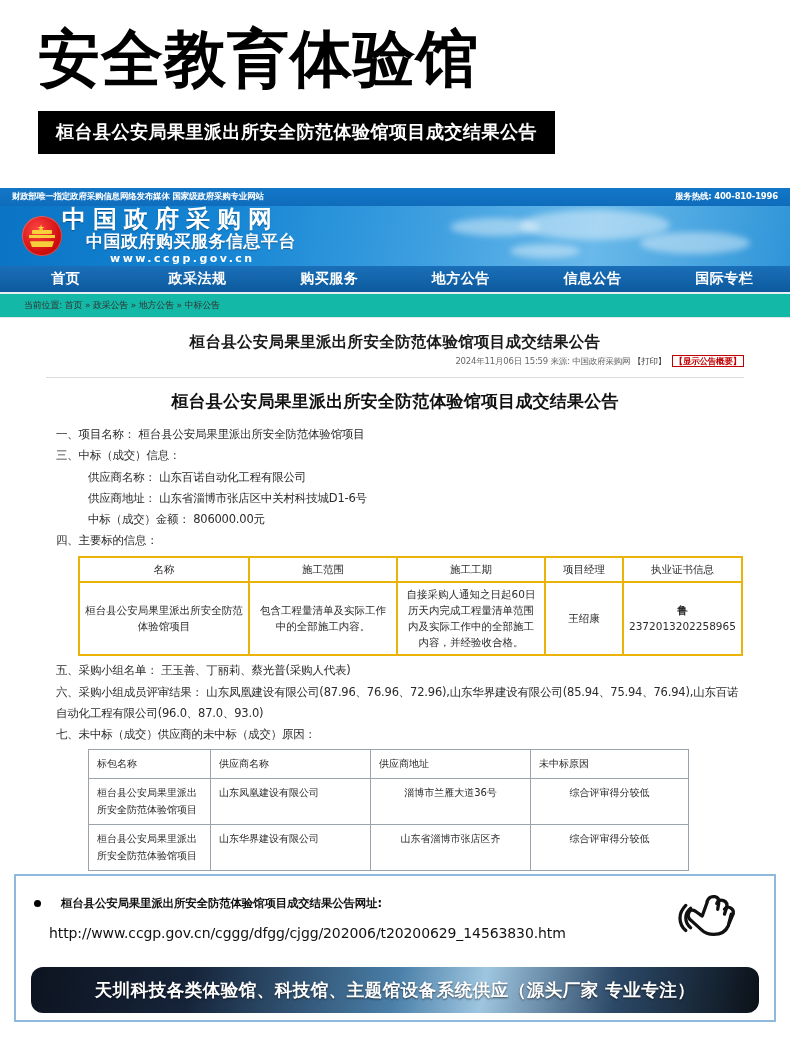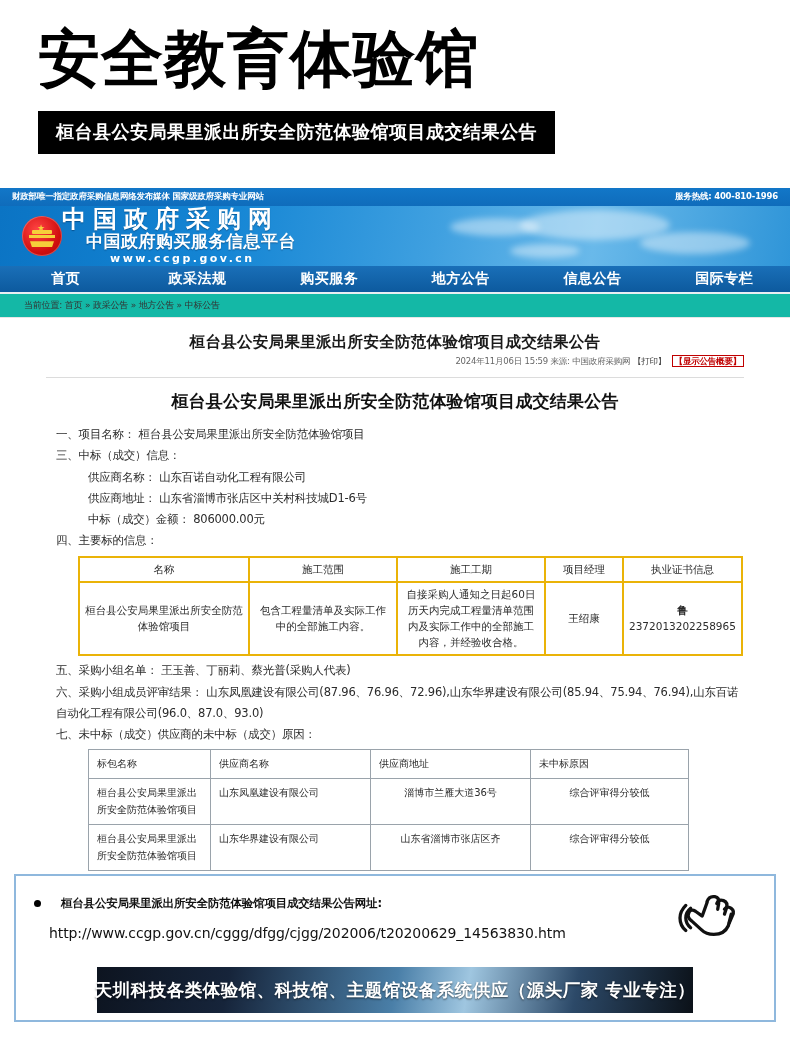--- a/index.html
+++ b/index.html
@@ -284,26 +284,27 @@
     width: 762px;
     height: 62px;
     background: #ffffff;
     border: 2px solid #8fb8dd;
     border-top: none;
     display: flex;
     align-items: center;
     justify-content: center;
   }
   .footer-bar {
-    width: 596px;
+    width: 728px;
     height: 46px;
     background: linear-gradient(100deg,#0d1420 0%,#16243a 22%,#4a7fa8 50%,#9fc6e0 62%,#2c4968 80%,#0b1118 100%);
     display: flex;
     align-items: center;
     justify-content: center;
+    border-radius: 12px;
   }
   .footer-text {
     color: #ffffff;
     font-size: 17.5px;
     font-weight: 700;
     letter-spacing: 0.5px;
     white-space: nowrap;
     text-shadow: 0 1px 2px rgba(0,0,0,.6);
   }
 </style>

